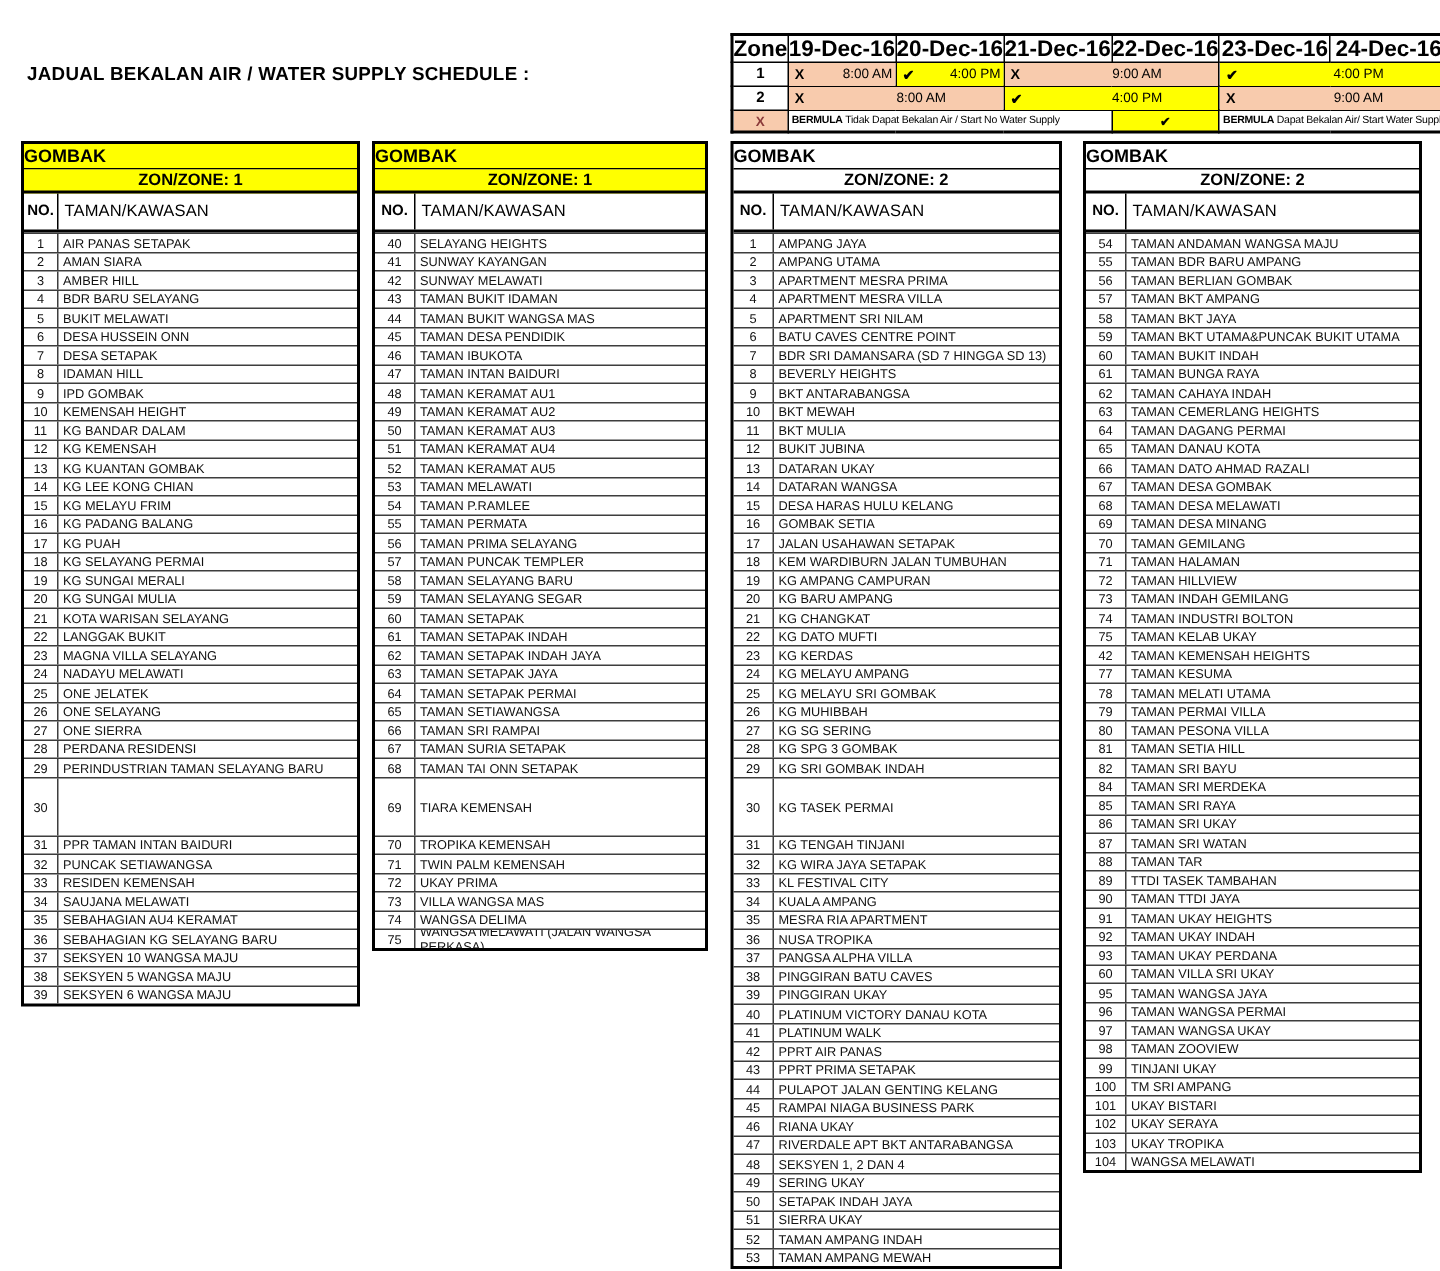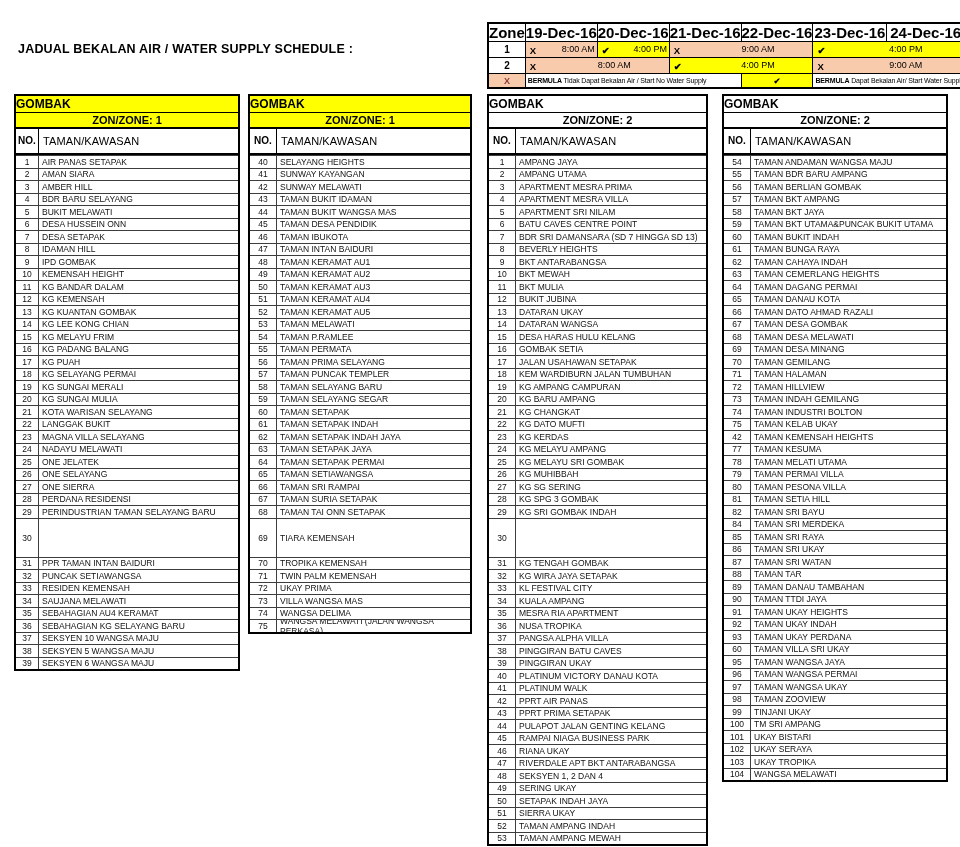--- a/index.html
+++ b/index.html
@@ -581,24 +581,25 @@
     <div class="lrow">
       <div class="no">28</div>
       <div class="nm">KG SPG 3 GOMBAK</div>
     </div>
     <div class="lrow">
       <div class="no">29</div>
       <div class="nm">KG SRI GOMBAK INDAH</div>
     </div>
     <div class="lrow tall">
       <div class="no">30</div>
+      <div class="nm">KG TASEK PERMAI</div>
     </div>
     <div class="lrow">
       <div class="no">31</div>
-      <div class="nm">KG TENGAH GOMBAK</div>
+      <div class="nm">KG TENGAH TINJANI</div>
     </div>
     <div class="lrow">
       <div class="no">32</div>
       <div class="nm">KG WIRA JAYA SETAPAK</div>
     </div>
     <div class="lrow">
       <div class="no">33</div>
       <div class="nm">KL FESTIVAL CITY</div>
     </div>
     <div class="lrow">
@@ -820,21 +821,21 @@
     <div class="lrow">
       <div class="no">87</div>
       <div class="nm">TAMAN SRI WATAN</div>
     </div>
     <div class="lrow">
       <div class="no">88</div>
       <div class="nm">TAMAN TAR</div>
     </div>
     <div class="lrow">
       <div class="no">89</div>
-      <div class="nm">TAMAN DANAU TAMBAHAN</div>
+      <div class="nm">TTDI TASEK TAMBAHAN</div>
     </div>
     <div class="lrow">
       <div class="no">90</div>
       <div class="nm">TAMAN TTDI JAYA</div>
     </div>
     <div class="lrow">
       <div class="no">91</div>
       <div class="nm">TAMAN UKAY HEIGHTS</div>
     </div>
     <div class="lrow">

